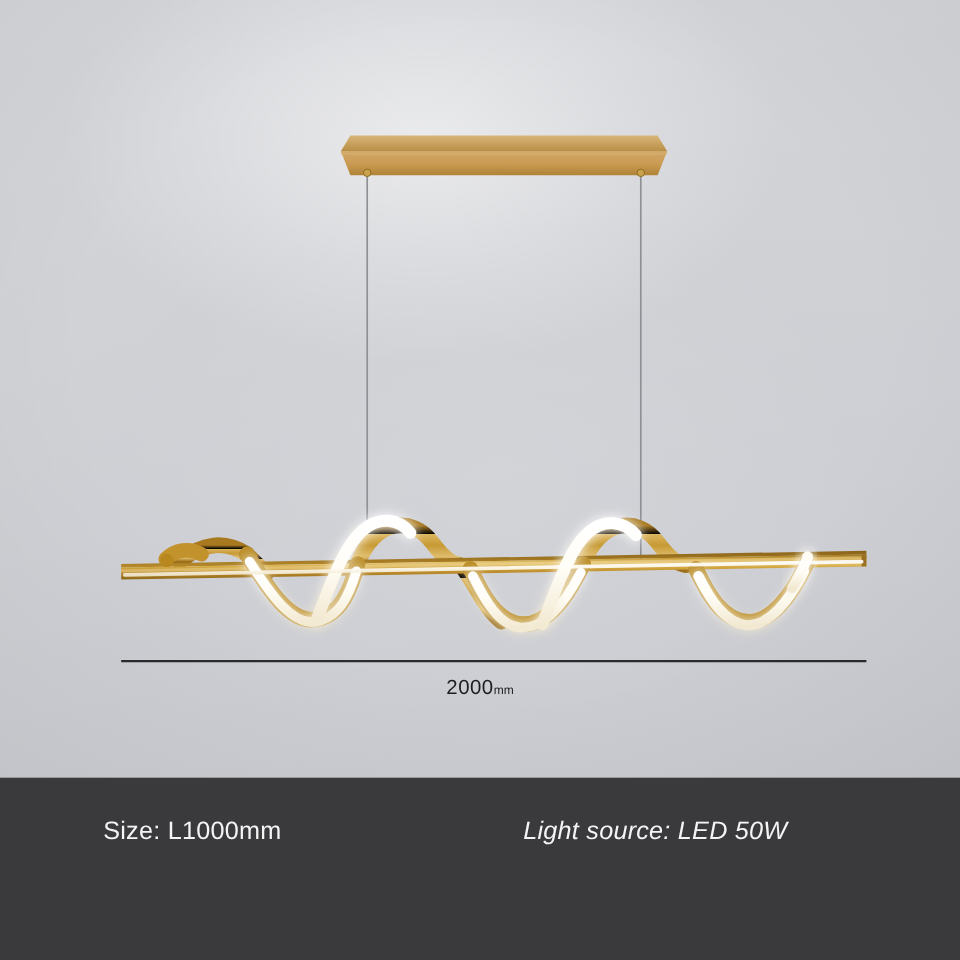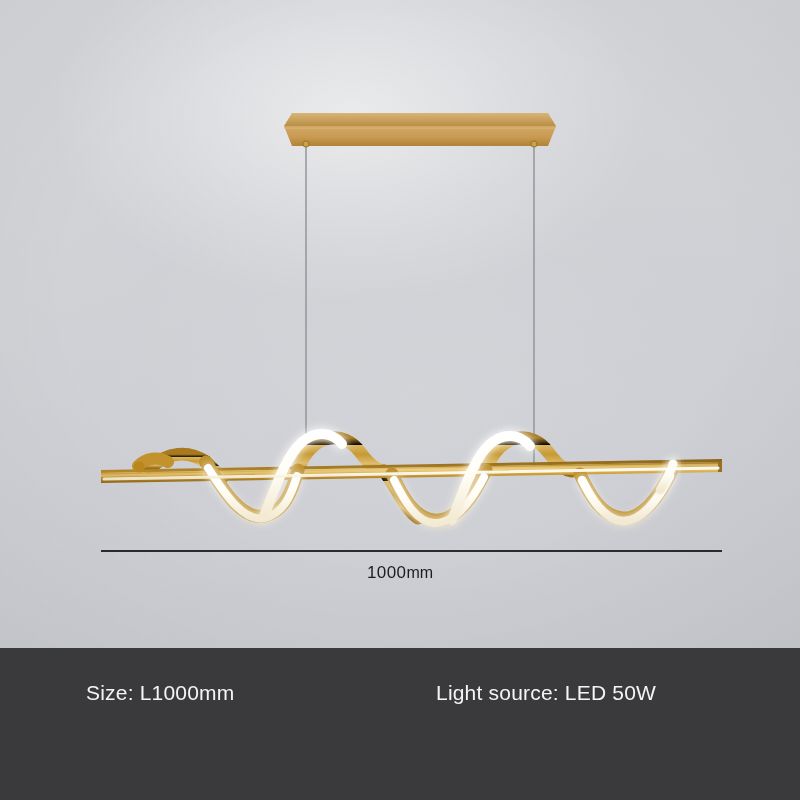--- a/index.html
+++ b/index.html
@@ -57,21 +57,21 @@
     left: 0;
     top: 563px;
     width: 800px;
     text-align: center;
     color: #1d1d1f;
     font-size: 17px;
     letter-spacing: 0.4px;
     white-space: nowrap;
   }
   .dim-label .unit {
-    font-size: 16px;
+    font-size: 10px;
     letter-spacing: 0;
   }
 
   
   .spec-panel {
     position: absolute;
     left: 0;
     top: 648px;
     width: 800px;
     height: 152px;
@@ -86,21 +86,21 @@
   .spec-item {
     position: absolute;
     color: #f4f4f5;
     font-size: 21px;
     letter-spacing: 0.2px;
     white-space: nowrap;
   }
   .spec-r0 { top: 33px; }
   .spec-r1 { top: 97px; }
   .spec-c0 { left: 70px; }
-  .spec-c1 { left: 420px; }
+  .spec-c1 { left: 420px; font-style: italic; }
   .sup {
     font-size: 13px;
     vertical-align: super;
     line-height: 0;
   }
 </style>
 </head>
 <body>
 
 <div id="scene">
@@ -213,21 +213,21 @@
     </g>
 
     <g>
       <line x1="101" y1="551" x2="722" y2="551" stroke="#2b2b2d" stroke-width="1.8"></line>
     </g>
   </svg>
 
   <div class="photo-vignette"></div>
 
   <div class="dim-label">
-    <span>1000</span><span class="unit">mm</span>
+    <span>2000</span><span class="unit">mm</span>
   </div>
 
   <div class="spec-panel">
     <div class="spec-grid">
       <div class="spec-item spec-r0 spec-c0">Size: L1000mm</div>
       <div class="spec-item spec-r0 spec-c1">Light source: LED 50W</div>
     </div>
   </div>
 
 </div>

